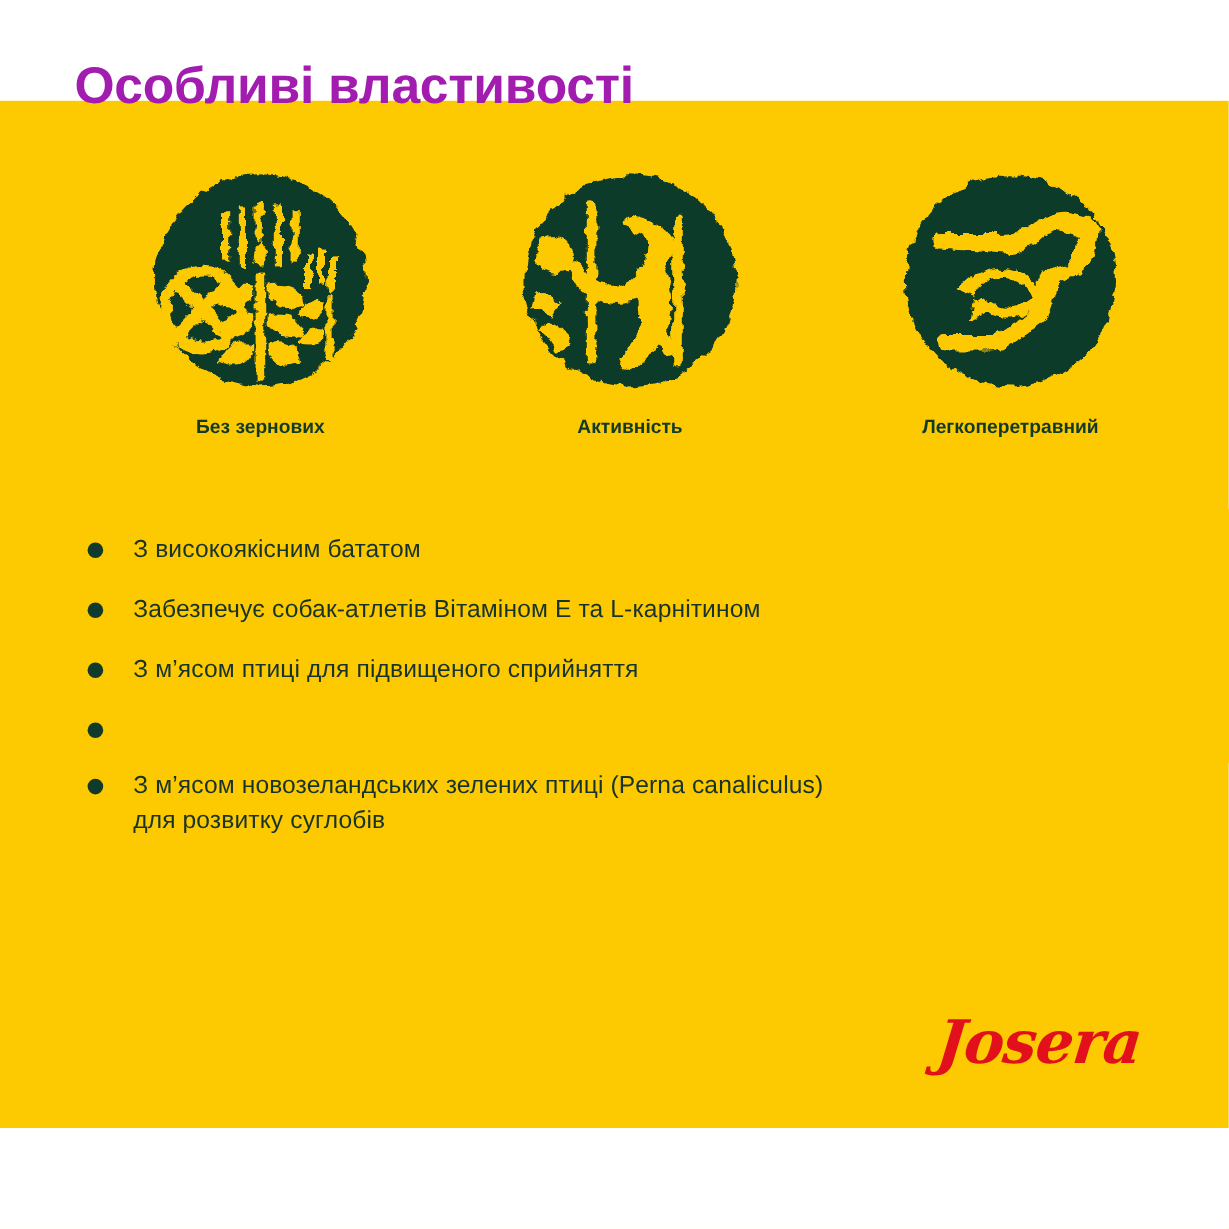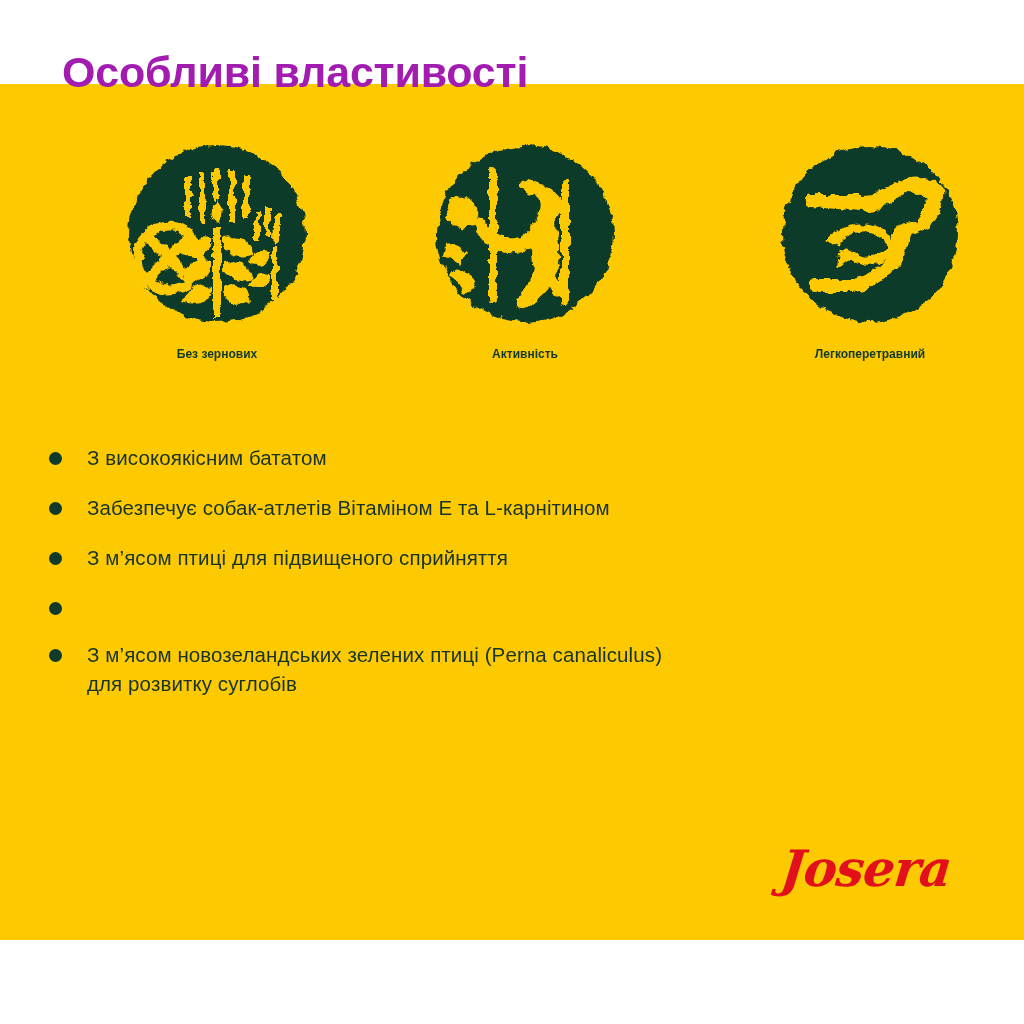--- a/index.html
+++ b/index.html
@@ -52,47 +52,47 @@
     height: 250px;
   }
   .feature {
     position: absolute;
     top: 0;
     width: 260px;
     text-align: center;
   }
   .feature-f0 { left: 87px; }
   .feature-f1 { left: 395px; }
-  .feature-f2 { left: 740px; }
+  .feature-f2 { left: 712px; }
 
   .icon-badge {
     position: relative;
     width: 184px;
     height: 184px;
     margin: 0 auto;
   }
   .icon-badge svg {
     display: block;
     width: 184px;
     height: 184px;
   }
 
   .feature-label {
     margin-top: 22px;
-    font-size: 12px;
+    font-size: 16px;
     font-weight: bold;
     color: #103a2b;
     line-height: 1.1;
     white-space: nowrap;
   }
 
   
   #bullets {
     position: absolute;
-    left: 47px;
+    left: 71px;
     top: 443px;
     width: 900px;
   }
   .bullet-row {
     position: relative;
     padding-left: 40px;
     margin-bottom: 21px;
     min-height: 26px;
   }
   .bullet-dot {

